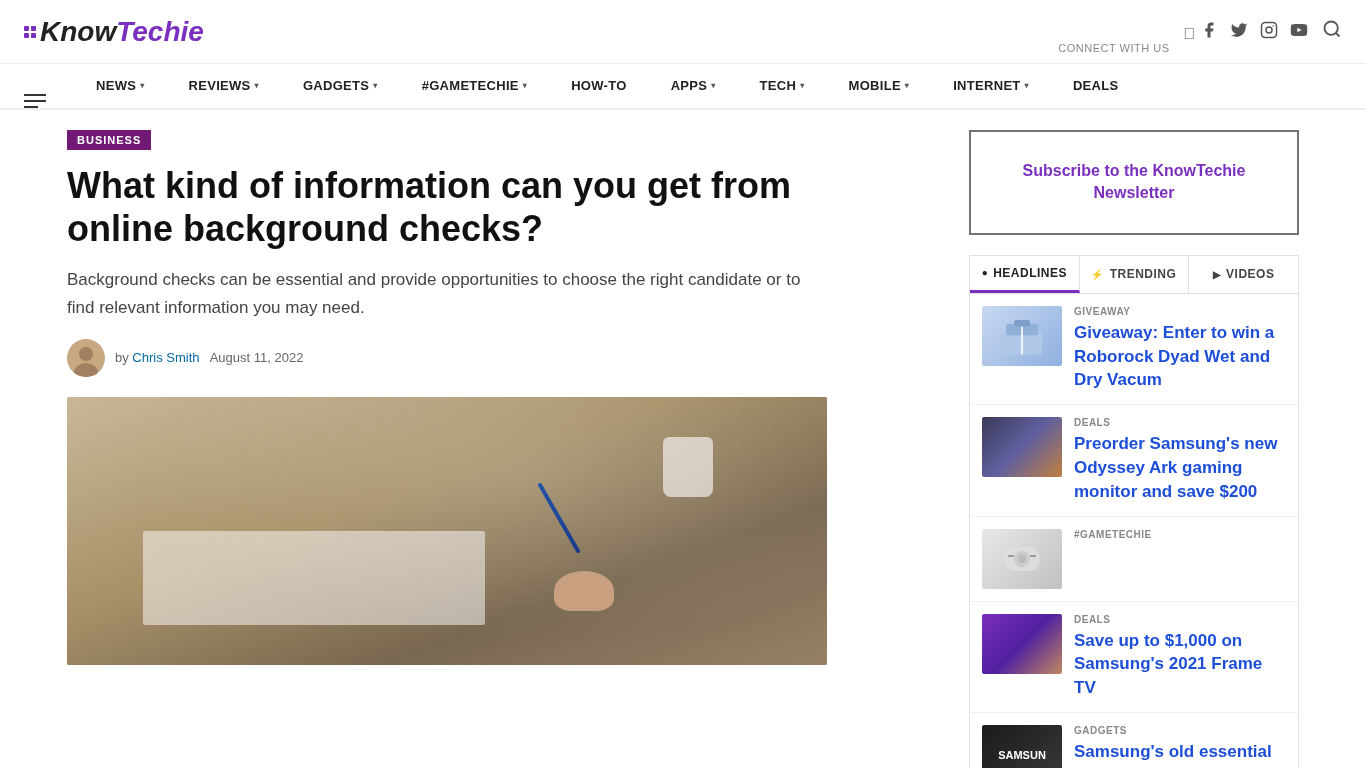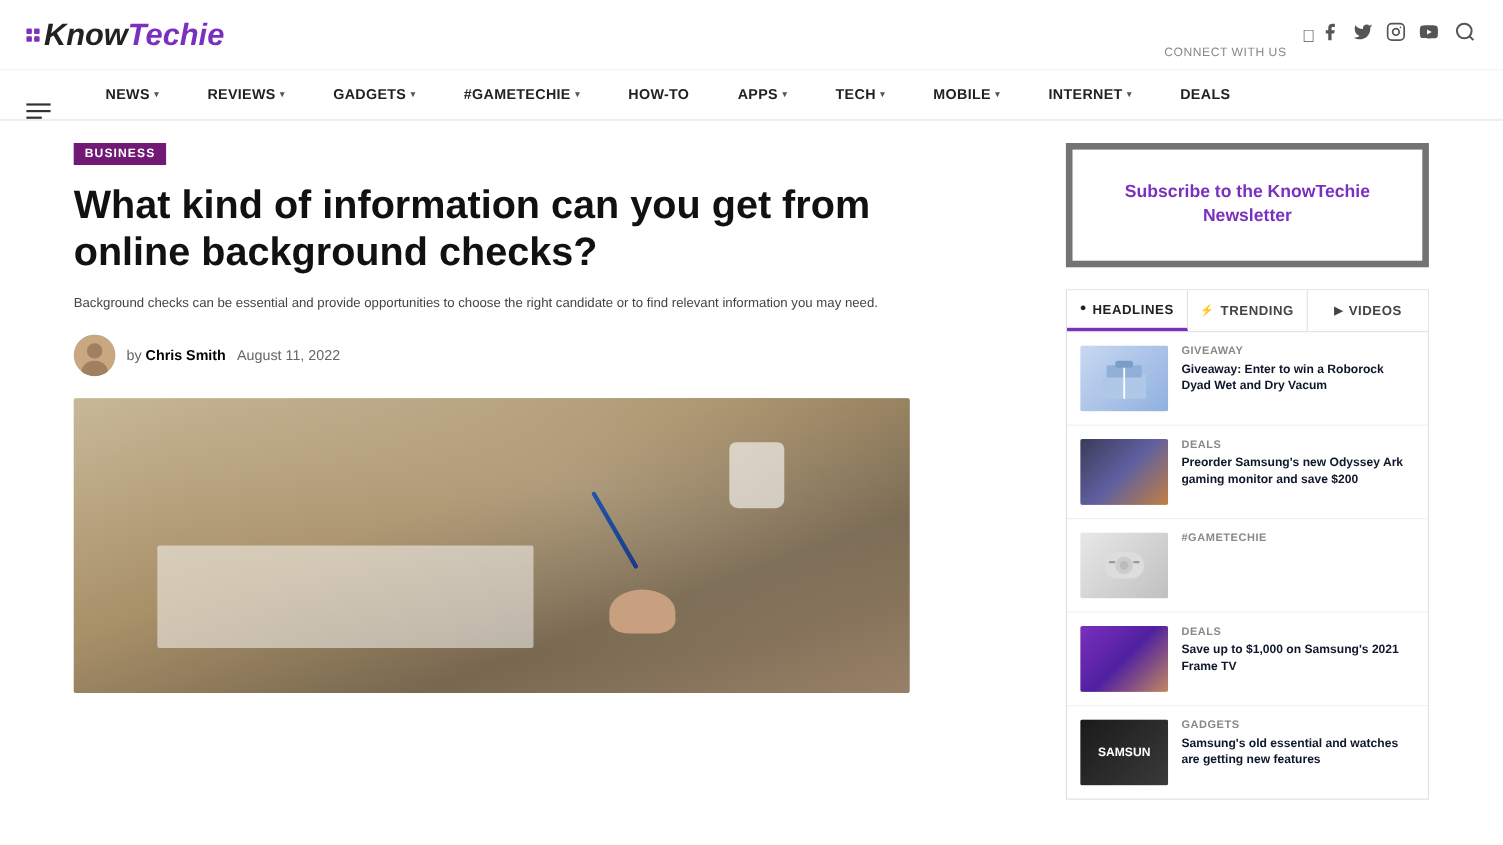--- a/index.html
+++ b/index.html
@@ -137,21 +137,21 @@
     }
     .article-title {
       font-size: 36px;
       font-weight: 700;
       line-height: 1.2;
       color: #111;
       margin-bottom: 16px;
       max-width: 760px;
     }
     .article-subtitle {
-      font-size: 12px;
+      font-size: 17px;
       color: #444;
       line-height: 1.6;
       margin-bottom: 18px;
       max-width: 760px;
     }
     .author-row {
       display: flex;
       align-items: center;
       gap: 10px;
       margin-bottom: 20px;
@@ -166,22 +166,22 @@
       align-items: center;
       justify-content: center;
       font-size: 18px;
       color: #888;
     }
     .author-info {
       font-size: 13px;
       color: #666;
     }
     .author-name {
-      color: #000000;
-      font-weight: 700;
+      color: #0369a1;
+      font-weight: 400;
       cursor: pointer;
     }
     .article-image {
       width: 100%;
       max-width: 760px;
       height: 268px;
       background: linear-gradient(135deg, #d4c5a0 0%, #b8a880 30%, #8a7a60 60%, #c0b090 100%);
       border-radius: 2px;
       overflow: hidden;
       position: relative;
@@ -236,21 +236,21 @@
       border-radius: 6px 6px 8px 8px;
     }
 
     
     .sidebar {
       width: 330px;
       flex-shrink: 0;
     }
     .newsletter-box {
       background: #fff;
-      border: 6px solid #737373;
+      border: 2px solid #737373;
       padding: 28px 20px;
       text-align: center;
       margin-bottom: 20px;
     }
     .newsletter-title {
       font-size: 16px;
       font-weight: 700;
       color: #7b2fbe;
       line-height: 1.4;
     }
@@ -333,23 +333,23 @@
     .news-text { flex: 1; min-width: 0; }
     .news-category {
       font-size: 10px;
       font-weight: 700;
       text-transform: uppercase;
       color: #888;
       letter-spacing: 0.5px;
       margin-bottom: 4px;
     }
     .news-title {
-      font-size: 11px;
-      font-weight: 700;
-      color: #0f172a;
+      font-size: 17px;
+      font-weight: 700;
+      color: #1d4ed8;
       line-height: 1.4;
     }
   </style>
 </head>
 <body>
 
 <div class="top-bar">
   <a class="logo" href="#">
     <span class="logo-dots">
       <span></span>

